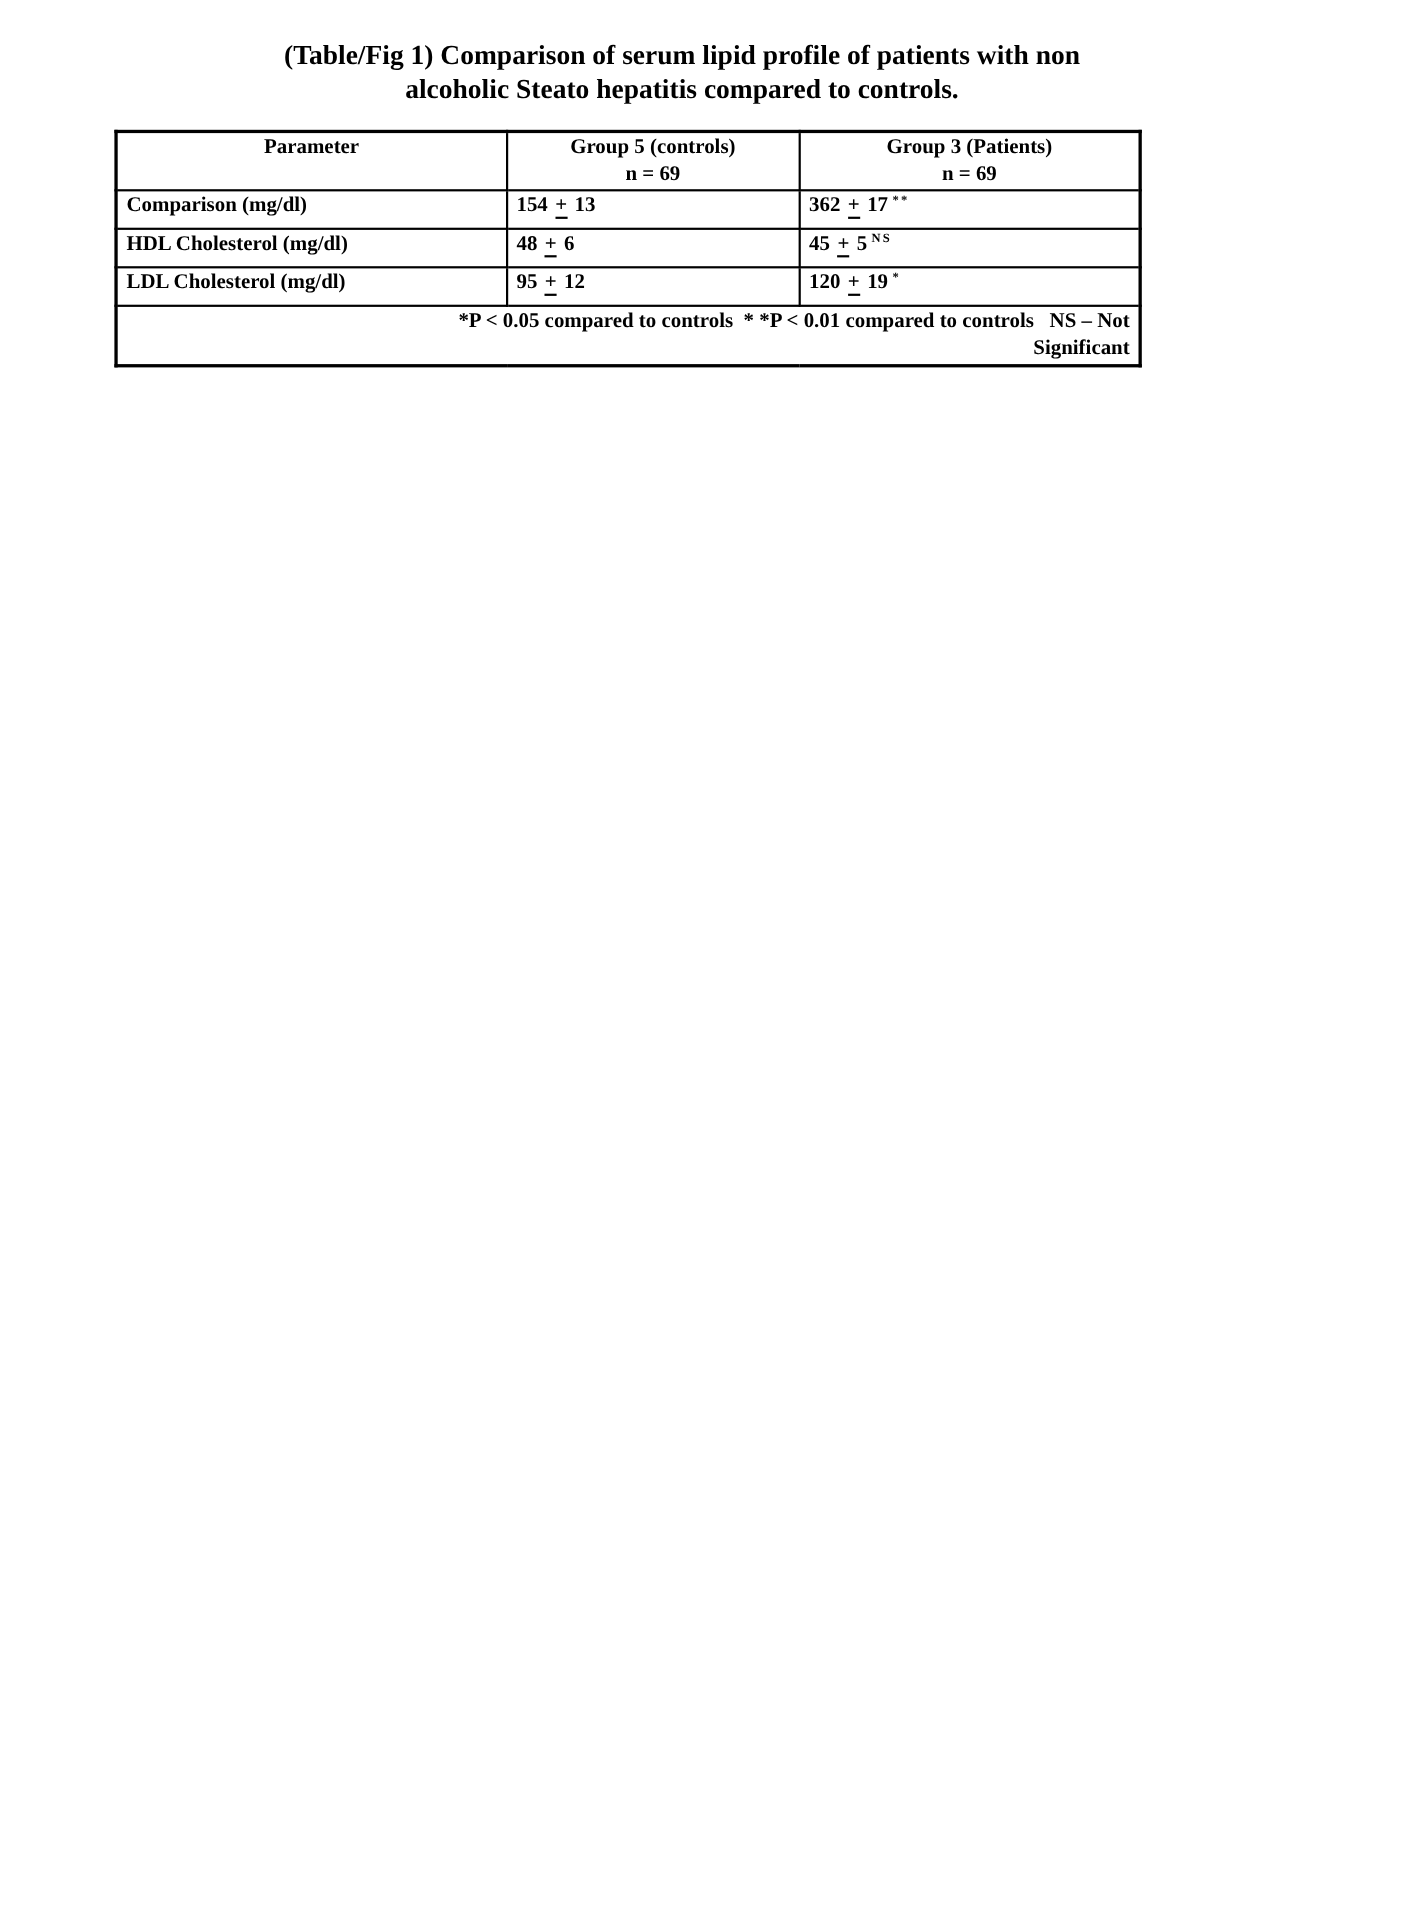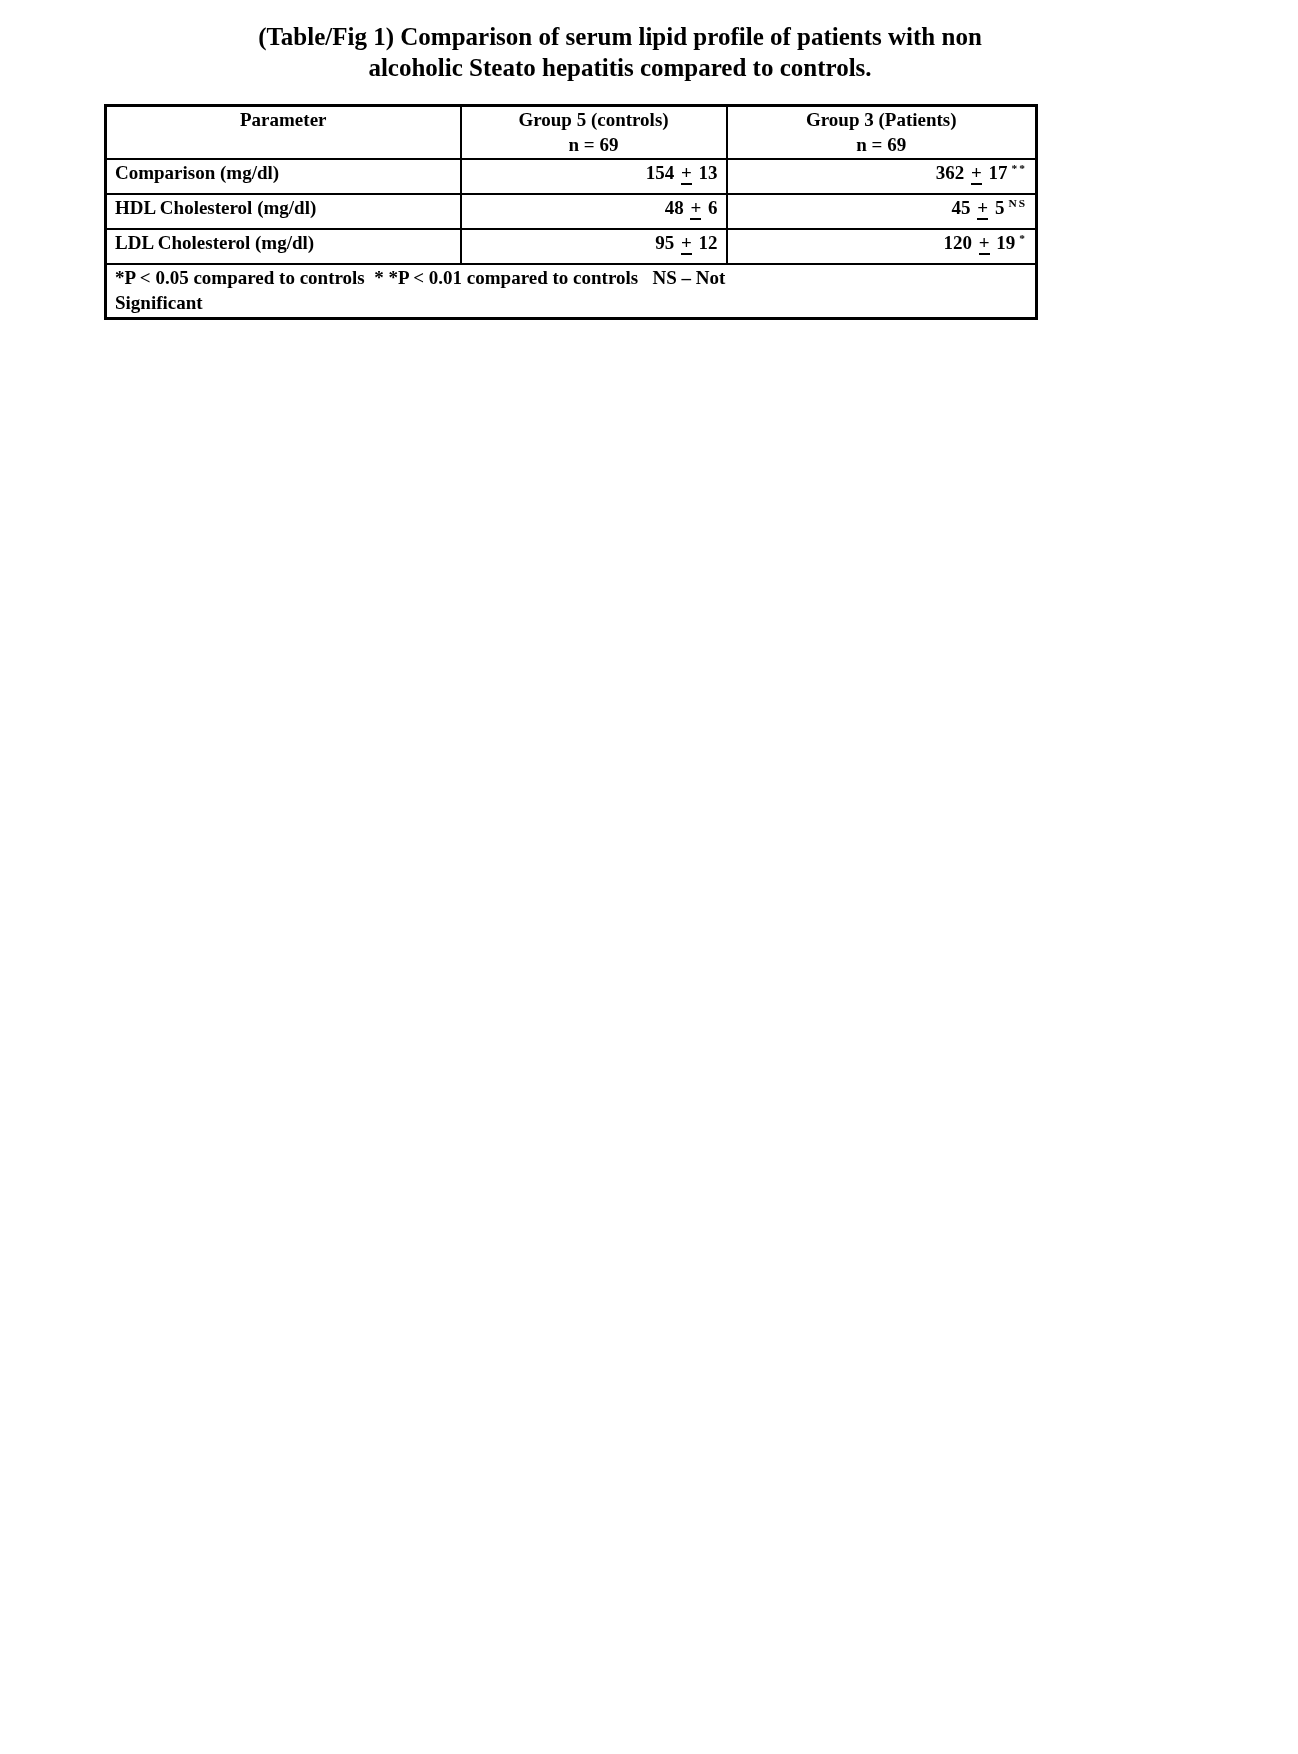--- a/index.html
+++ b/index.html
@@ -12,21 +12,21 @@
     width: 1298px;
     height: 1754px;
     background: #ffffff;
     font-family: "Liberation Serif", "DejaVu Serif", serif;
     color: #000000;
     overflow: hidden;
   }
   .content {
     position: absolute;
     left: 104px;
-    top: 22px;
+    top: 36px;
     width: 1032px;
   }
   .title {
     font-size: 25px;
     font-weight: bold;
     text-align: center;
     line-height: 1.22;
     margin: 0 0 21px 0;
   }
   table.lipid {
@@ -46,26 +46,26 @@
   th.hdr {
     text-align: center;
     padding-top: 3px;
     padding-bottom: 4px;
   }
   td.param {
     text-align: left;
     white-space: nowrap;
   }
   td.val {
-    text-align: right;
+    text-align: left;
     white-space: nowrap;
   }
   tr.bodyrow td { height: 31px; }
   td.foot {
-    text-align: left;
+    text-align: right;
     padding-top: 3px;
     padding-bottom: 6px;
   }
   .prewrap { white-space: pre-wrap; }
   
   .pm {
     position: relative;
     display: inline-block;
     margin: 0 2px;
   }

